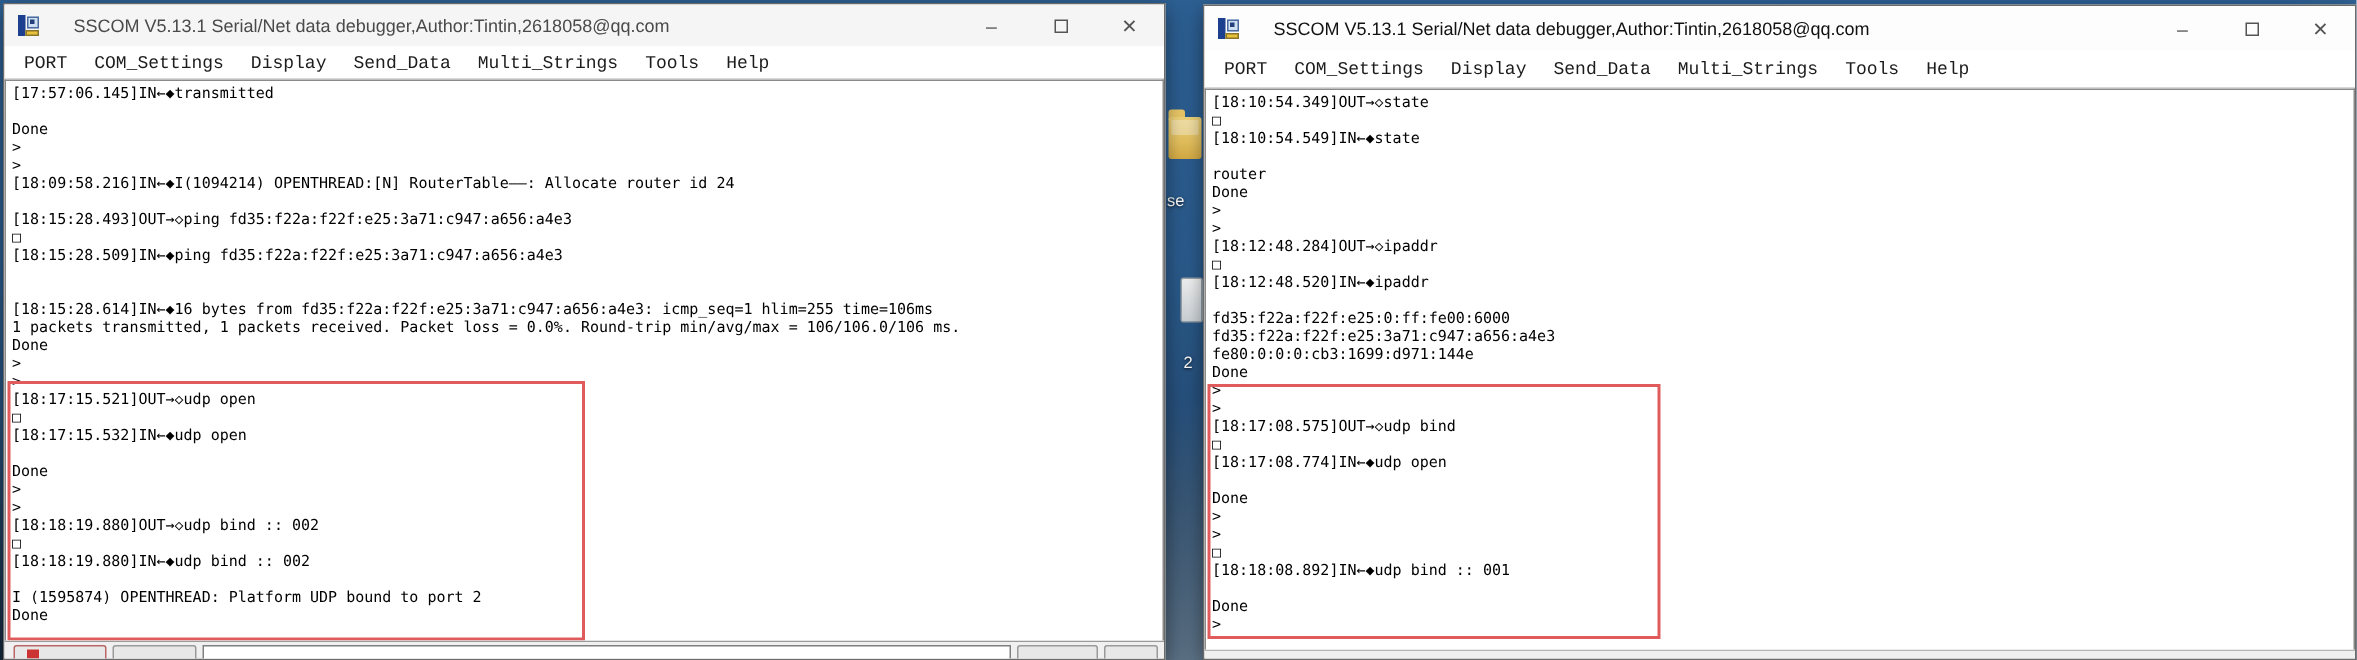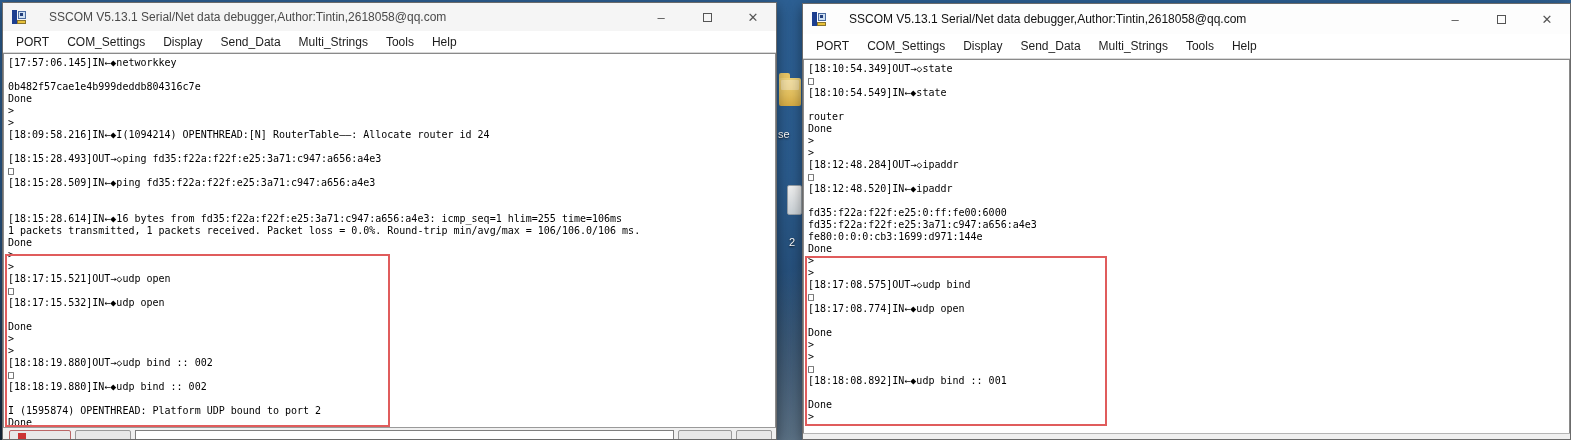--- a/index.html
+++ b/index.html
@@ -29,21 +29,21 @@
   .win.active .titlebar { background:#fdfdfd; }
   .app-icon { width:16px; height:16px; margin-right:6px; position:relative; flex:0 0 16px; }
   .title-text { font-size:12px; color:#4a4a4a; white-space:nowrap; overflow:hidden; flex:1 1 auto;margin-left:16px; }
   .win.active .title-text { color:#111; }
   .winbtns { display:flex; align-items:stretch; height:100%; flex:0 0 auto; }
   .winbtn { width:46px; display:flex; align-items:center; justify-content:center;
     font-size:13px; color:#555; cursor:default; }
   .winbtn.max span { display:block; width:9px; height:9px; border:1px solid #555; }
   .menubar { display:flex; align-items:center; background:#fff; flex:0 0 22px;
     border-bottom:1px solid #d8d8d8; padding-left:4px; }
-  .menubar > div { font-size:12px; color:#1c1c1c; padding:0 9px; white-space:nowrap; }
+  .menubar > div { font-size:12px; color:#1c1c1c; padding:0 9px; white-space:nowrap;font-family:Liberation Mono, monospace; }
 
   
   .terminal { position:relative; flex:1 1 auto; background:#fff; overflow:hidden;
     border:1px solid #8a8a8a; border-bottom:none;
     padding:3px 0 0 4px;
     font-family:"DejaVu Sans Mono","Liberation Mono",monospace;
     font-size:10px; color:#000; }
   .tline { height:12px; line-height:12px; white-space:pre; }
   .hlbox { position:absolute; border:2px solid #e05c5c; pointer-events:none; }
 
@@ -102,23 +102,22 @@
       <div>PORT</div>
       <div>COM_Settings</div>
       <div>Display</div>
       <div>Send_Data</div>
       <div>Multi_Strings</div>
       <div>Tools</div>
       <div>Help</div>
     </div>
   <div class="terminal">
     <div>
-        <div class="tline">[17:57:06.145]IN←◆networkkey</div>
-        <div class="tline"></div>
-        <div class="tline">0b482f57cae1e4b999deddb804316c7e</div>
+        <div class="tline">[17:57:06.145]IN←◆transmitted</div>
+        <div class="tline"></div>
         <div class="tline">Done</div>
         <div class="tline">&gt;</div>
         <div class="tline">&gt;</div>
         <div class="tline">[18:09:58.216]IN←◆I(1094214) OPENTHREAD:[N] RouterTable——: Allocate router id 24</div>
         <div class="tline"></div>
         <div class="tline">[18:15:28.493]OUT→◇ping fd35:f22a:f22f:e25:3a71:c947:a656:a4e3</div>
         <div class="tline">□</div>
         <div class="tline">[18:15:28.509]IN←◆ping fd35:f22a:f22f:e25:3a71:c947:a656:a4e3</div>
         <div class="tline"></div>
         <div class="tline"></div>

